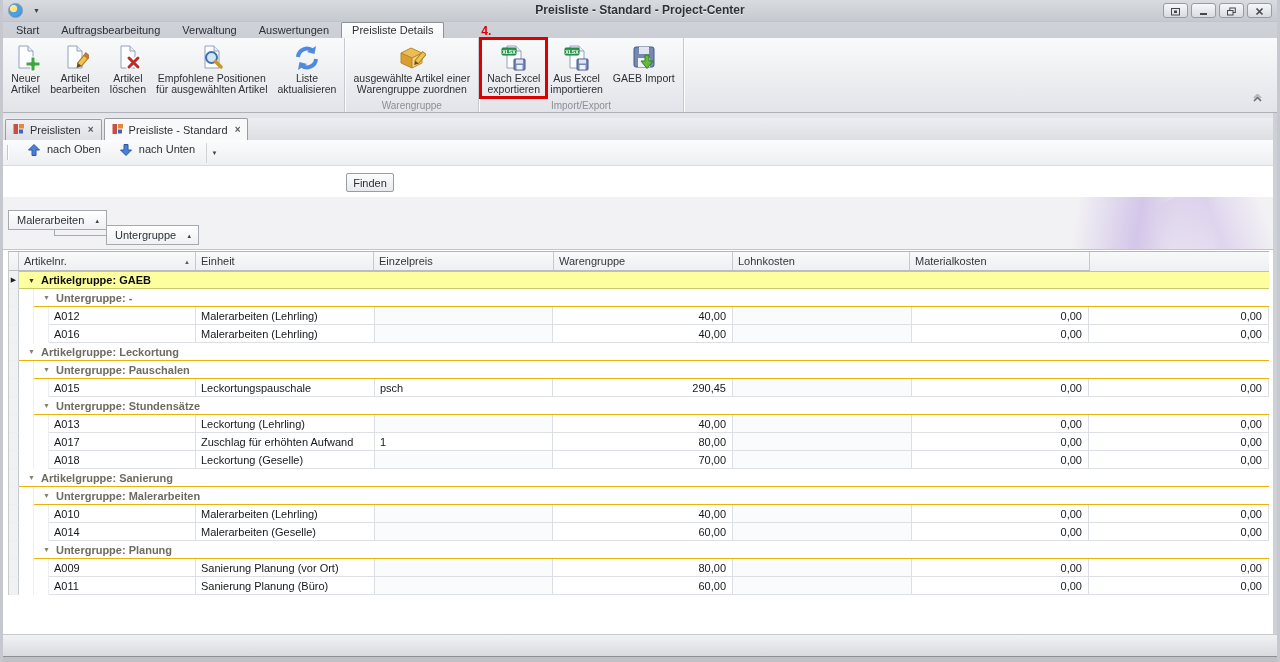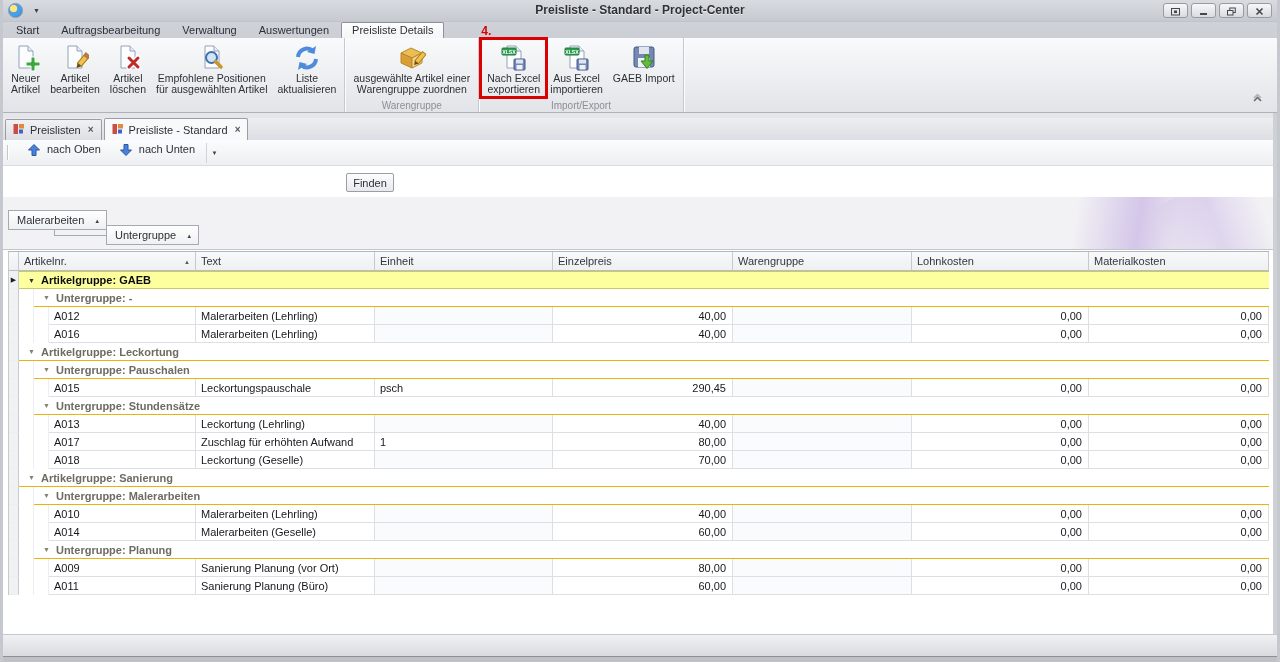--- a/index.html
+++ b/index.html
@@ -359,21 +359,20 @@
   <div class="chip chip2">
     <span>Untergruppe</span>
     <span class="sortmark">▲</span>
   </div>
 </div>
 
 <div class="grid">
   <div class="ghead" id="ghead">
       <div class="ghind"></div>
       <div class="ghcell" style="width: 177px;"><span>Artikelnr.</span><span class="sortmark">▲</span></div>
-      <div class="ghcell" style="width: 179px;"><span>Text</span></div>
       <div class="ghcell" style="width: 178px;"><span>Einheit</span></div>
       <div class="ghcell" style="width: 180px;"><span>Einzelpreis</span></div>
       <div class="ghcell" style="width: 179px;"><span>Warengruppe</span></div>
       <div class="ghcell" style="width: 177px;"><span>Lohnkosten</span></div>
       <div class="ghcell" style="width: 180px;"><span>Materialkosten</span></div>
     </div>
   <div id="gbody">
       <div class="grow sel">
         <div class="gind">
           <span>▶</span>

